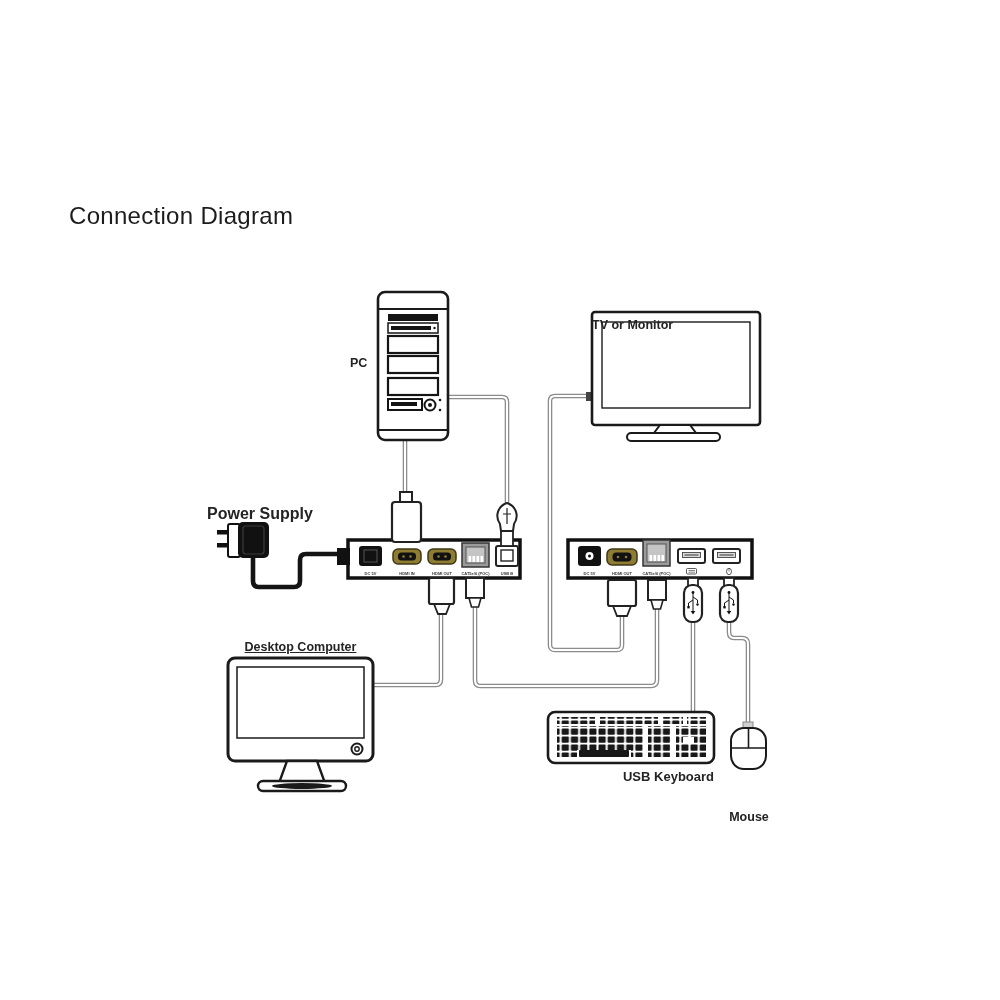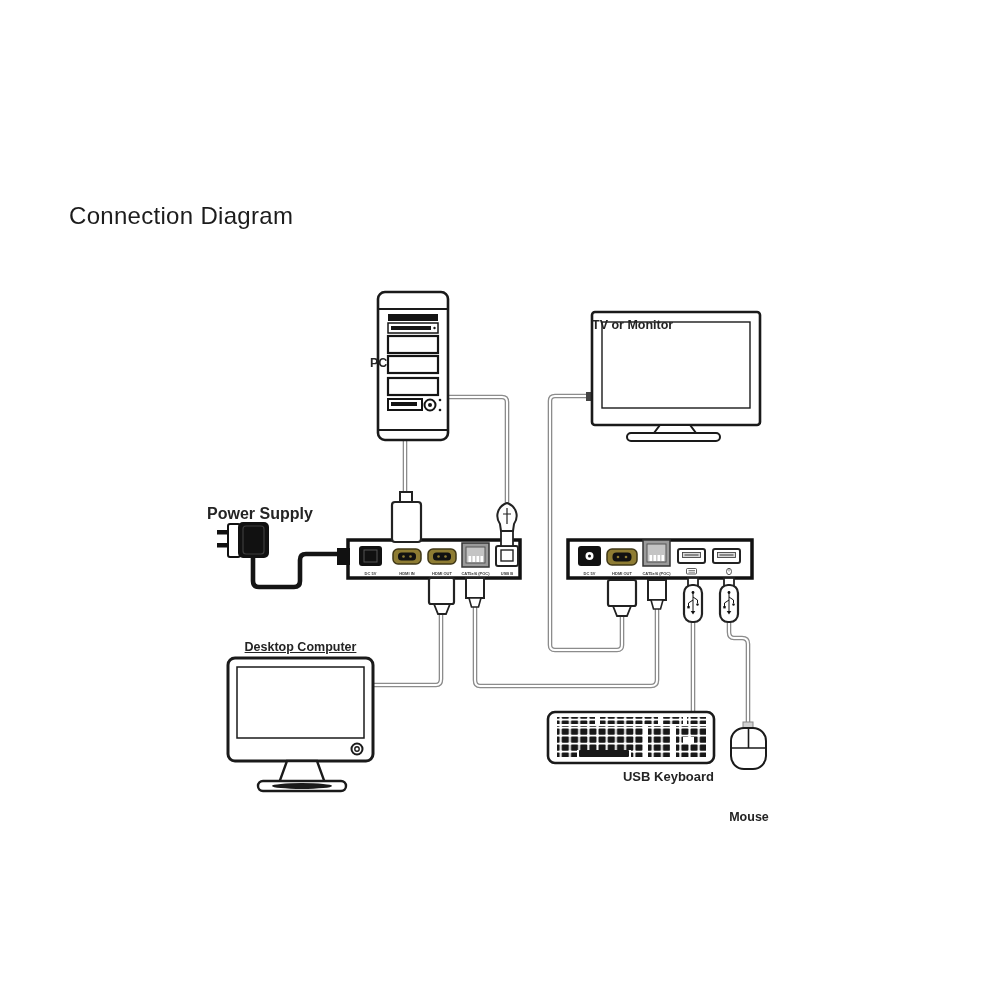--- a/index.html
+++ b/index.html
@@ -1,20 +1,20 @@
 <!DOCTYPE html>
 <html><head>
 <meta charset="utf-8">
 <style>
   html,body{margin:0;padding:0;background:#fff;}
   .canvas{position:relative;width:1000px;height:1000px;background:#ffffff;overflow:hidden;
           font-family:"Liberation Sans",sans-serif;}
   .title{position:absolute;left:69px;top:160px;font-size:24px;font-weight:400;color:#1c1c1c;letter-spacing:.3px;margin-top:42px;}
   .dev-label{position:absolute;font-weight:bold;font-size:12.5px;color:#242424;white-space:nowrap;}
-  .lab-pc{left:370px;top:356px;}
+  .lab-pc{left:350px;top:356px;}
   .lab-tv{left:592px;top:294px;width:168px;margin-top:24px;}
   .lab-power{left:207px;top:505px;font-size:16px;}
   .lab-desktop{left:228px;top:640px;width:145px;text-align:center;text-decoration:underline;}
   .lab-keyboard{left:548px;top:769px;width:166px;text-align:right;font-size:13px;}
   .lab-mouse{left:722px;top:770px;width:54px;text-align:center;margin-top:40px;}
   svg{position:absolute;left:0;top:0;}
   .port-label{font-family:"Liberation Sans",sans-serif;font-size:4px;font-weight:bold;fill:#3a3a3a;}
 </style>
 </head>
 <body>

